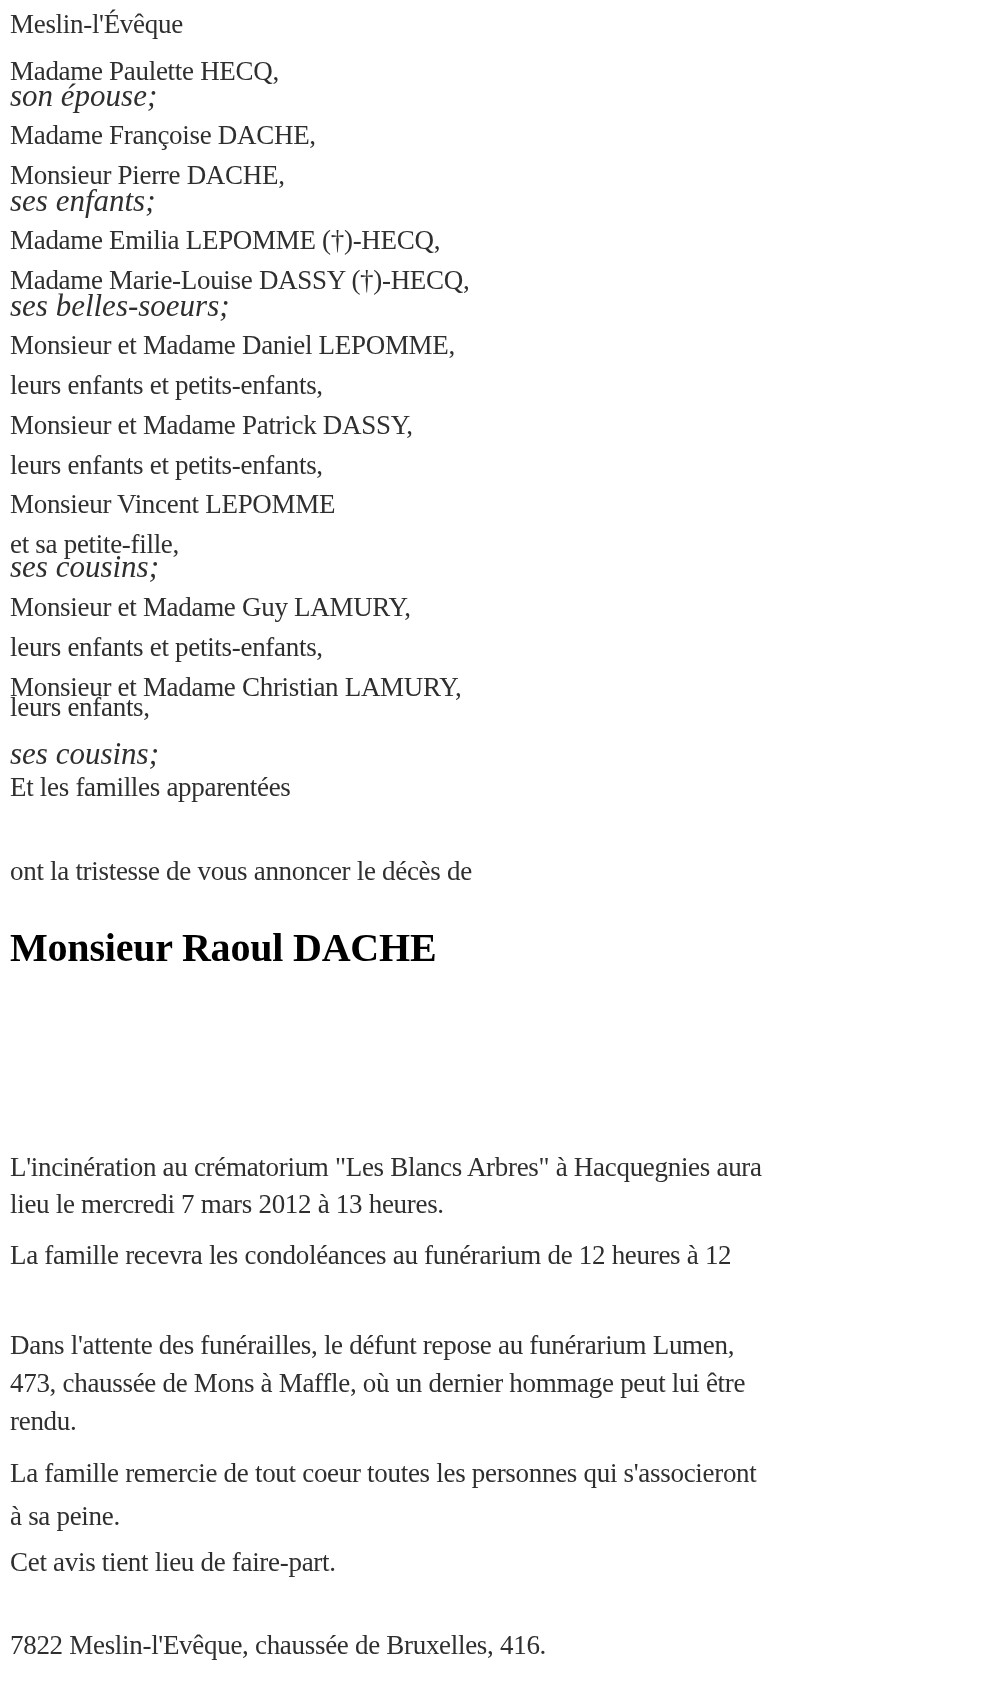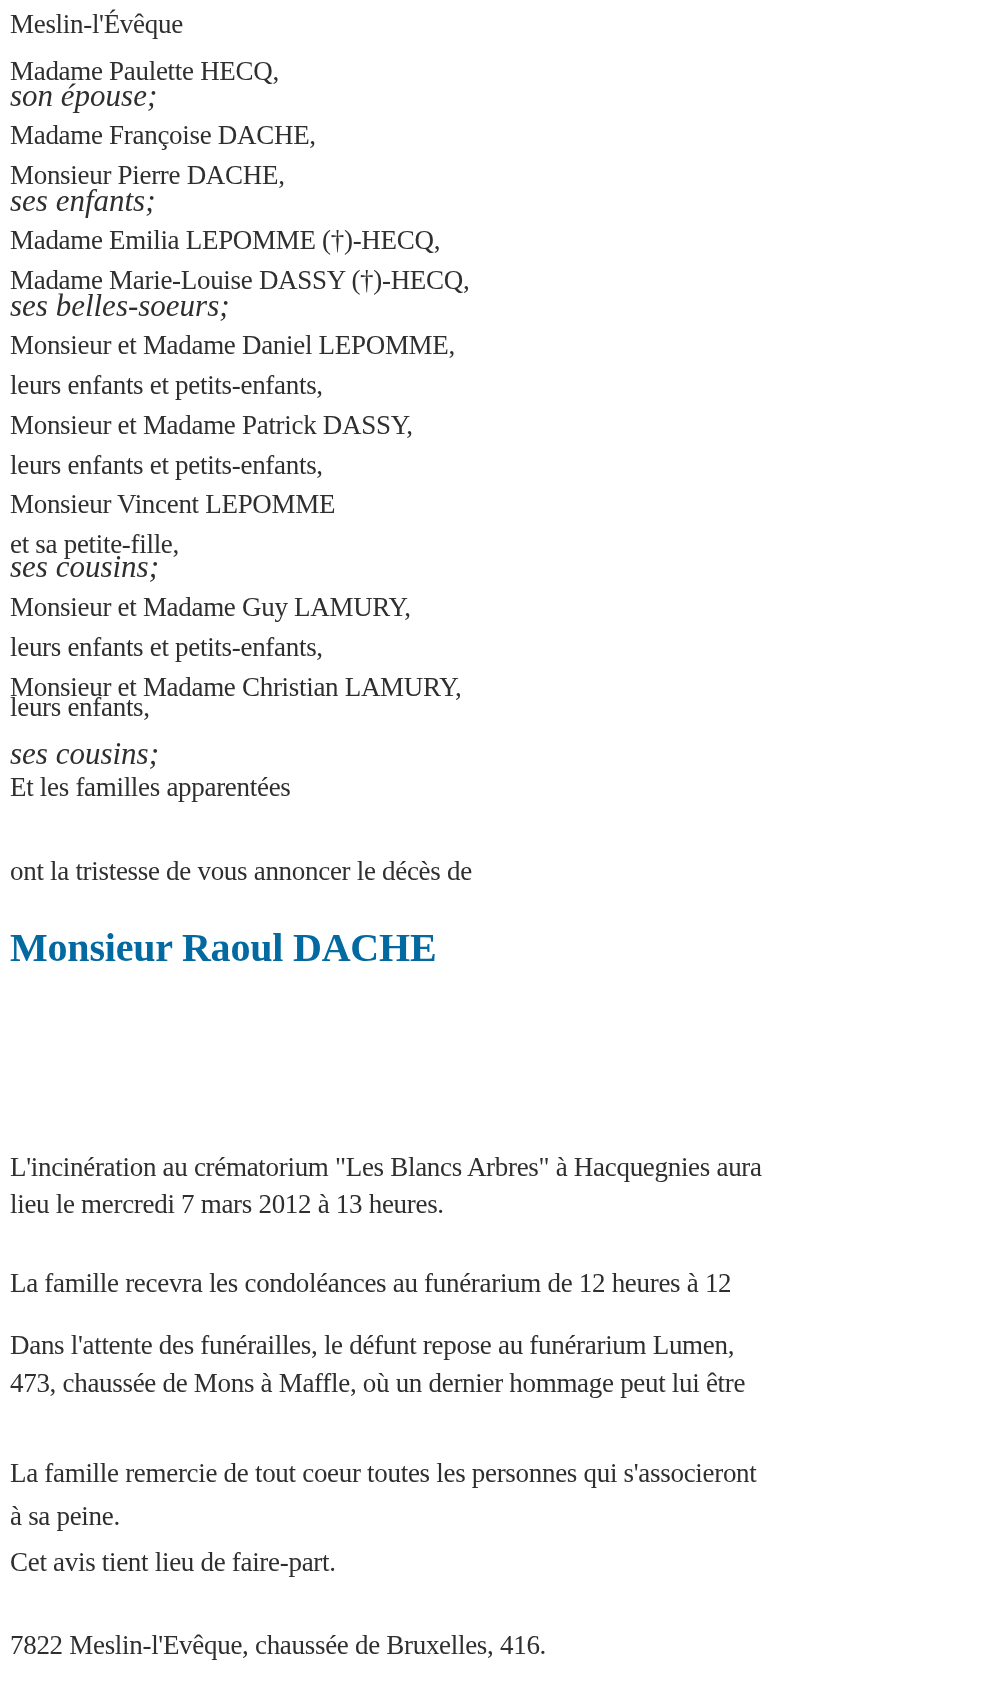--- a/index.html
+++ b/index.html
@@ -40,21 +40,21 @@
   }
   .deceased-title {
     position: absolute;
     left: 10px;
     right: 11px;
     font-size: 40px;
     line-height: 48px;
     font-weight: bold;
     letter-spacing: -0.2px;
     white-space: nowrap;
-    color: #0369a1;
+    color: #000000;
   }
 </style>
 </head>
 <body>
 
 <div class="page">
 
   <div class="line" style="top:5px">Meslin-l'Évêque</div>
 
   <div class="line" style="top:52px">Madame Paulette HECQ,</div>
@@ -86,24 +86,25 @@
 
   <div class="line" style="top:852px">ont la tristesse de vous annoncer le décès de</div>
 
   <div class="deceased-title" style="top:924px">Monsieur Raoul DACHE</div>
 
 
 
   <div class="line" style="top:1148px">L'incinération au crématorium "Les Blancs Arbres" à Hacquegnies aura</div>
   <div class="line" style="top:1185px">lieu le mercredi 7 mars 2012 à 13 heures.</div>
 
-  <div class="line" style="top:1264px">La famille recevra les condoléances au funérarium de 12 heures à 12</div>
+  <div class="line" style="top:1236px">La famille recevra les condoléances au funérarium de 12 heures à 12</div>
 
   <div class="line" style="top:1326px">Dans l'attente des funérailles, le défunt repose au funérarium Lumen,</div>
   <div class="line" style="top:1364px">473, chaussée de Mons à Maffle, où un dernier hommage peut lui être</div>
+  <div class="line" style="top:1402px">rendu.</div>
 
   <div class="line" style="top:1454px">La famille remercie de tout coeur toutes les personnes qui s'associeront</div>
   <div class="line" style="top:1543px">Cet avis tient lieu de faire-part.</div>
 
   <div class="line" style="top:1497px">à sa peine.</div>
 
   <div class="line" style="top:1626px">7822 Meslin-l'Evêque, chaussée de Bruxelles, 416.</div>
 
 </div>
 

